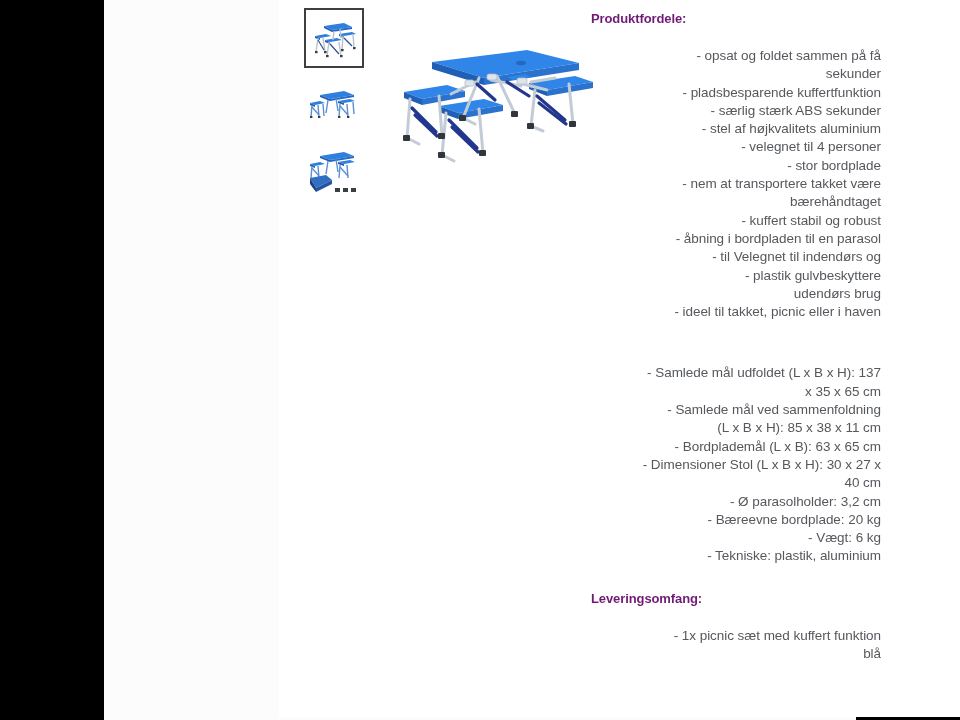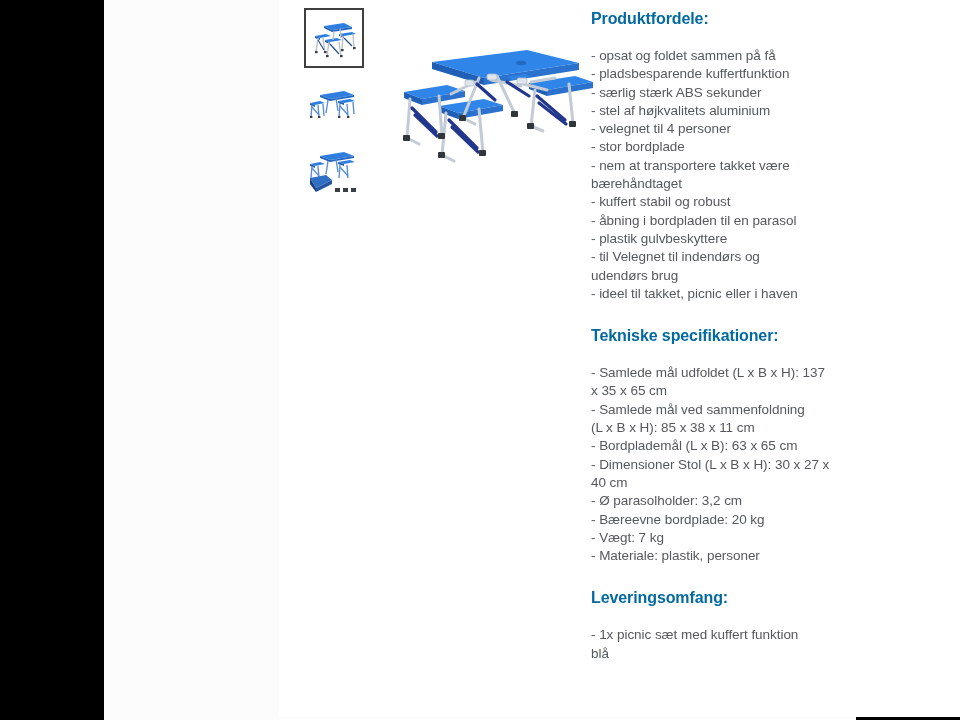--- a/index.html
+++ b/index.html
@@ -83,37 +83,38 @@
   }
 
   
   #description {
     position: absolute;
     left: 312px;
     top: 10px;
     width: 290px;
   }
   .sec-heading {
-    font-size: 16px;
+    font-size: 13px;
     font-weight: bold;
-    color: #0369a1;
+    color: #701a75;
     line-height: 18px;
     letter-spacing: -0.1px;
     margin: 0;
   }
   .sec-gap { height: 19px; }
   .sec-gap-lg { height: 24px; }
   .body-line {
     font-size: 13.5px;
     font-weight: normal;
     color: #55585c;
     line-height: 18.3px;
     letter-spacing: -0.05px;
     margin: 0;
     white-space: pre-wrap;
+    text-align: right;
   }
 
   
   svg { display: block; }
 </style>
 </head>
 <body>
 
 <div id="viewport">
 
@@ -318,51 +319,51 @@
           </g>
         </svg>
       </div>
 
       <div id="description">
 
         <div>
           <p class="sec-heading">Produktfordele:</p>
           <div class="sec-gap"></div>
           <p class="body-line">- opsat og foldet sammen på få</p>
+          <p class="body-line">sekunder</p>
           <p class="body-line">- pladsbesparende kuffertfunktion</p>
           <p class="body-line">- særlig stærk ABS sekunder</p>
           <p class="body-line">- stel af højkvalitets aluminium</p>
           <p class="body-line">- velegnet til 4 personer</p>
           <p class="body-line">- stor bordplade</p>
           <p class="body-line">- nem at transportere takket være</p>
           <p class="body-line">bærehåndtaget</p>
           <p class="body-line">- kuffert stabil og robust</p>
           <p class="body-line">- åbning i bordpladen til en parasol</p>
+          <p class="body-line">- til Velegnet til indendørs og</p>
           <p class="body-line">- plastik gulvbeskyttere</p>
-          <p class="body-line">- til Velegnet til indendørs og</p>
           <p class="body-line">udendørs brug</p>
           <p class="body-line">- ideel til takket, picnic eller i haven</p>
         </div>
 
         <div class="sec-gap-lg"></div>
 
         <div>
-          <p class="sec-heading">Tekniske specifikationer:</p>
           <div class="sec-gap"></div>
           <p class="body-line">- Samlede mål udfoldet (L x B x H): 137</p>
           <p class="body-line">x 35 x 65 cm</p>
           <p class="body-line">- Samlede mål ved sammenfoldning</p>
           <p class="body-line">(L x B x H): 85 x 38 x 11 cm</p>
           <p class="body-line">- Bordplademål (L x B): 63 x 65 cm</p>
           <p class="body-line">- Dimensioner Stol (L x B x H): 30 x 27 x</p>
           <p class="body-line">40 cm</p>
           <p class="body-line">- Ø parasolholder: 3,2 cm</p>
           <p class="body-line">- Bæreevne bordplade: 20 kg</p>
-          <p class="body-line">- Vægt: 7 kg</p>
-          <p class="body-line">- Materiale: plastik, personer</p>
+          <p class="body-line">- Vægt: 6 kg</p>
+          <p class="body-line">- Tekniske: plastik, aluminium</p>
         </div>
 
         <div class="sec-gap-lg"></div>
 
         <div>
           <p class="sec-heading">Leveringsomfang:</p>
           <div class="sec-gap"></div>
           <p class="body-line">- 1x picnic sæt med kuffert funktion</p>
           <p class="body-line">blå</p>
         </div>

